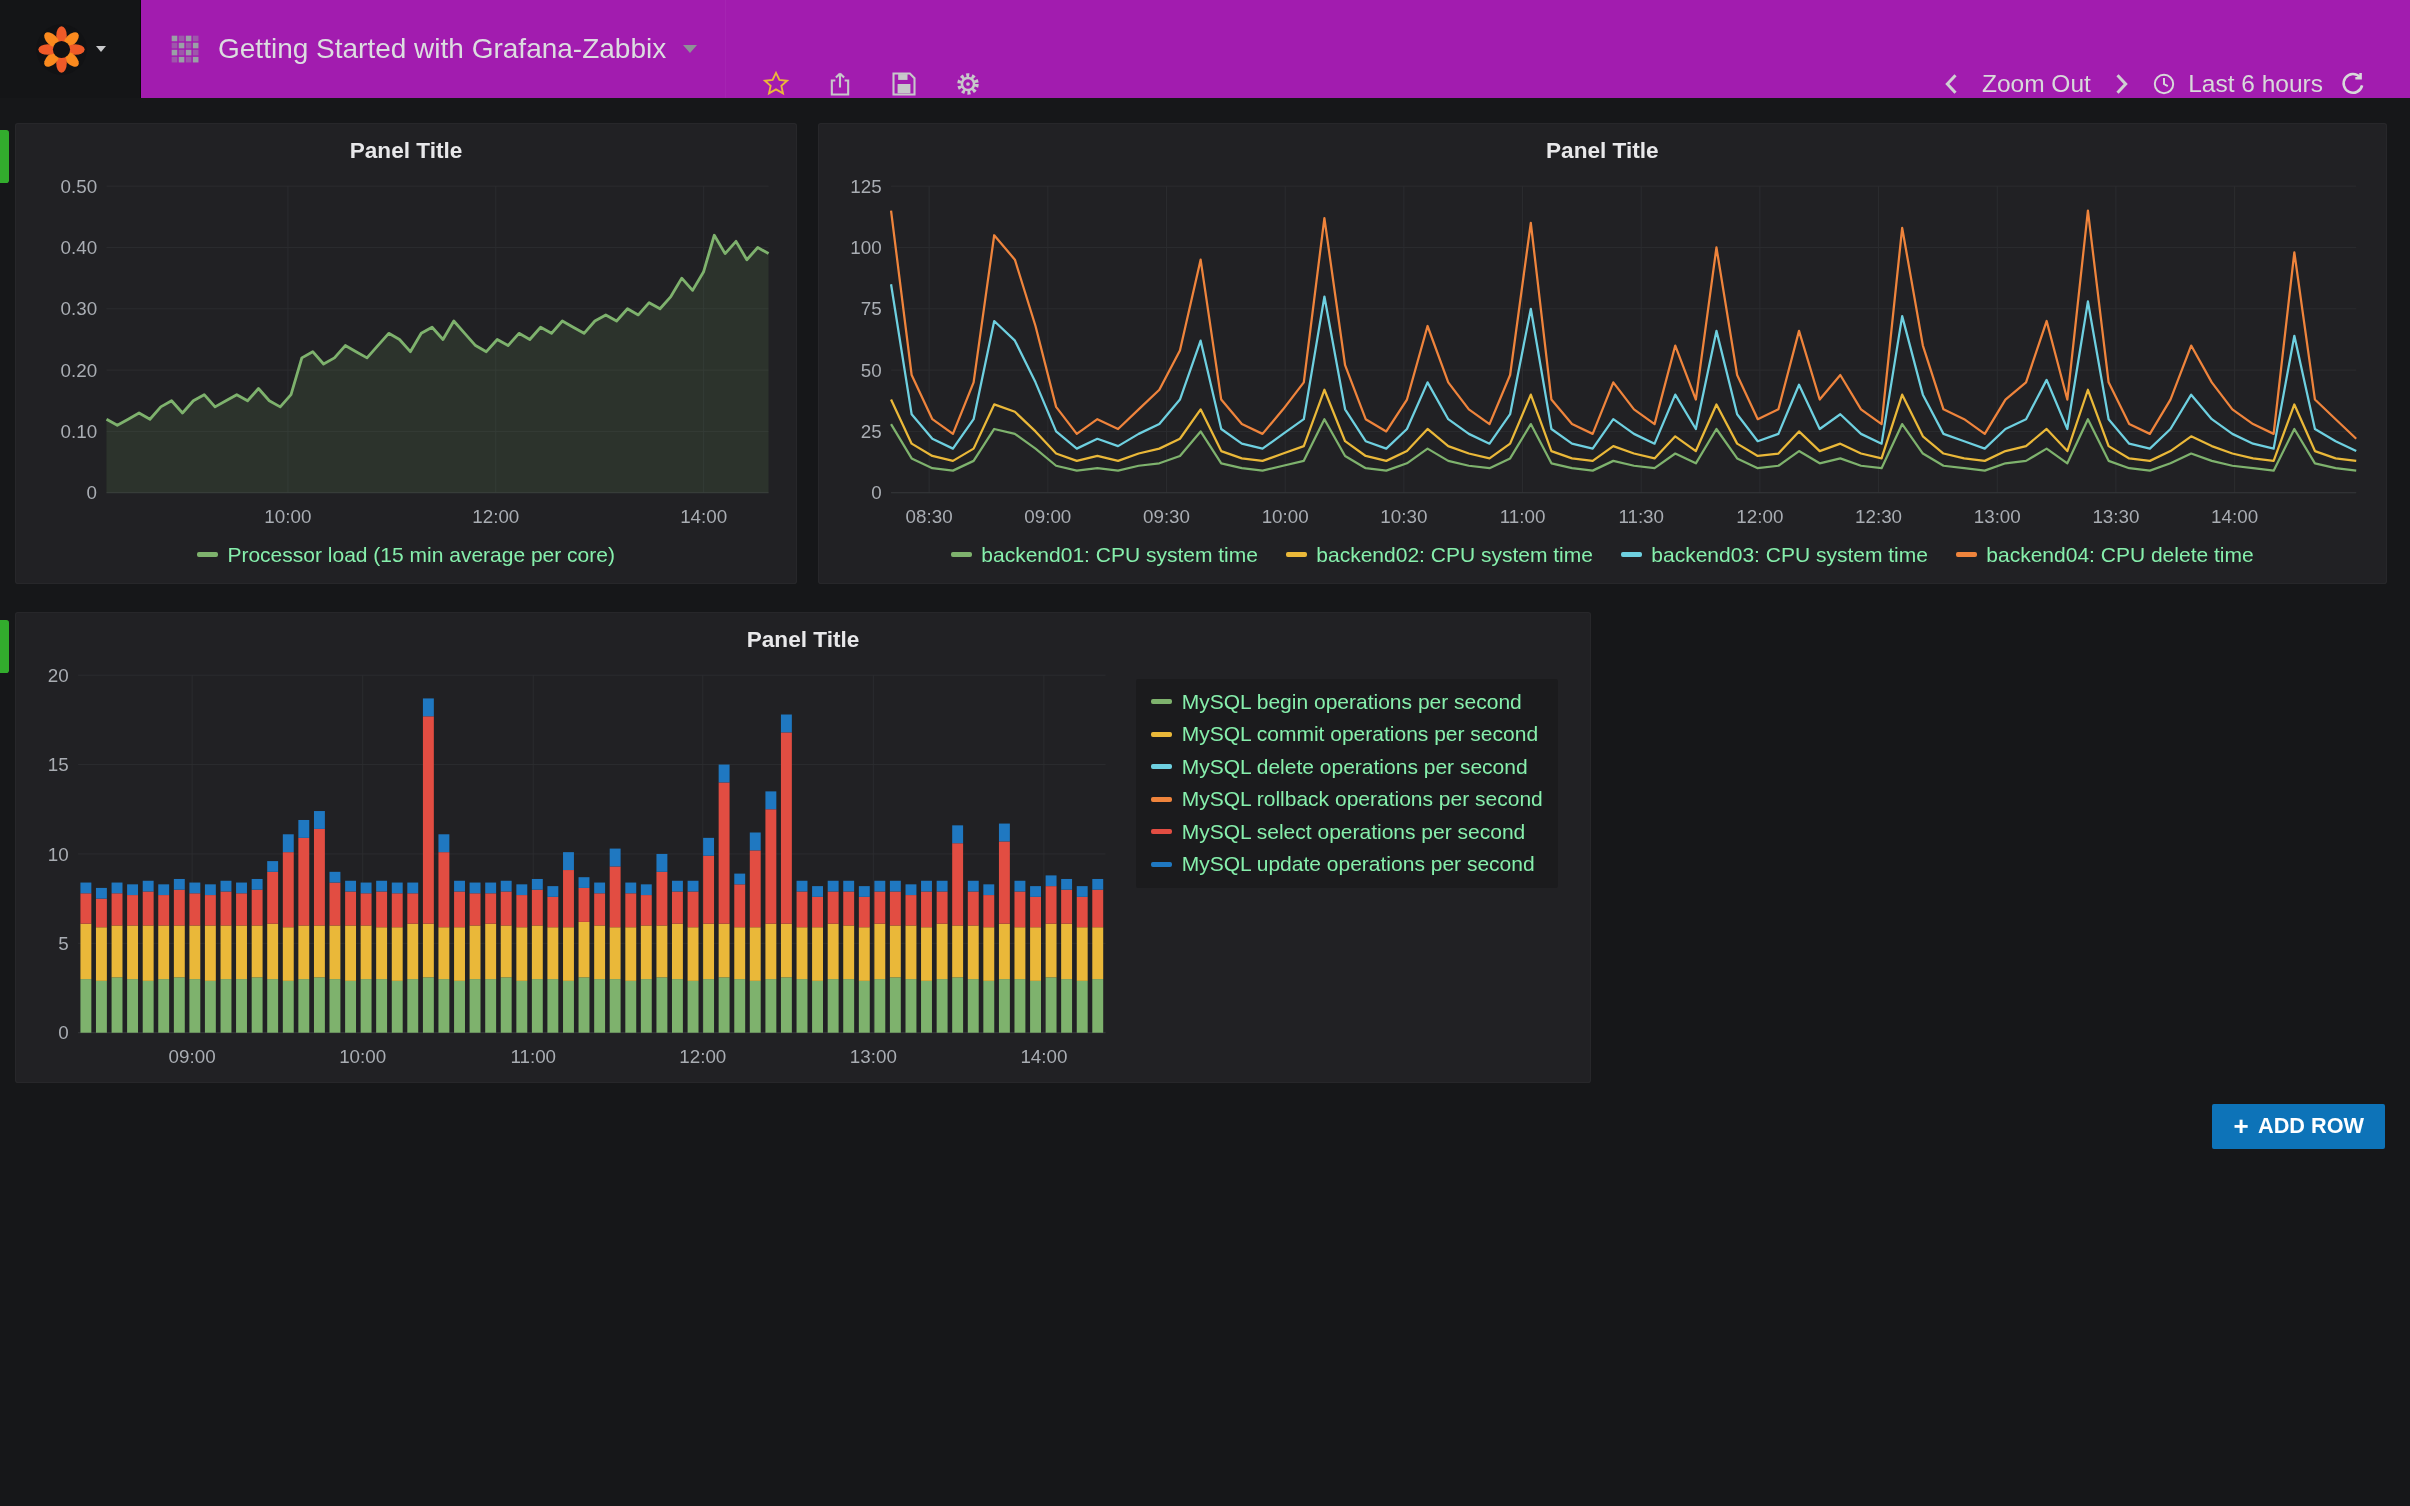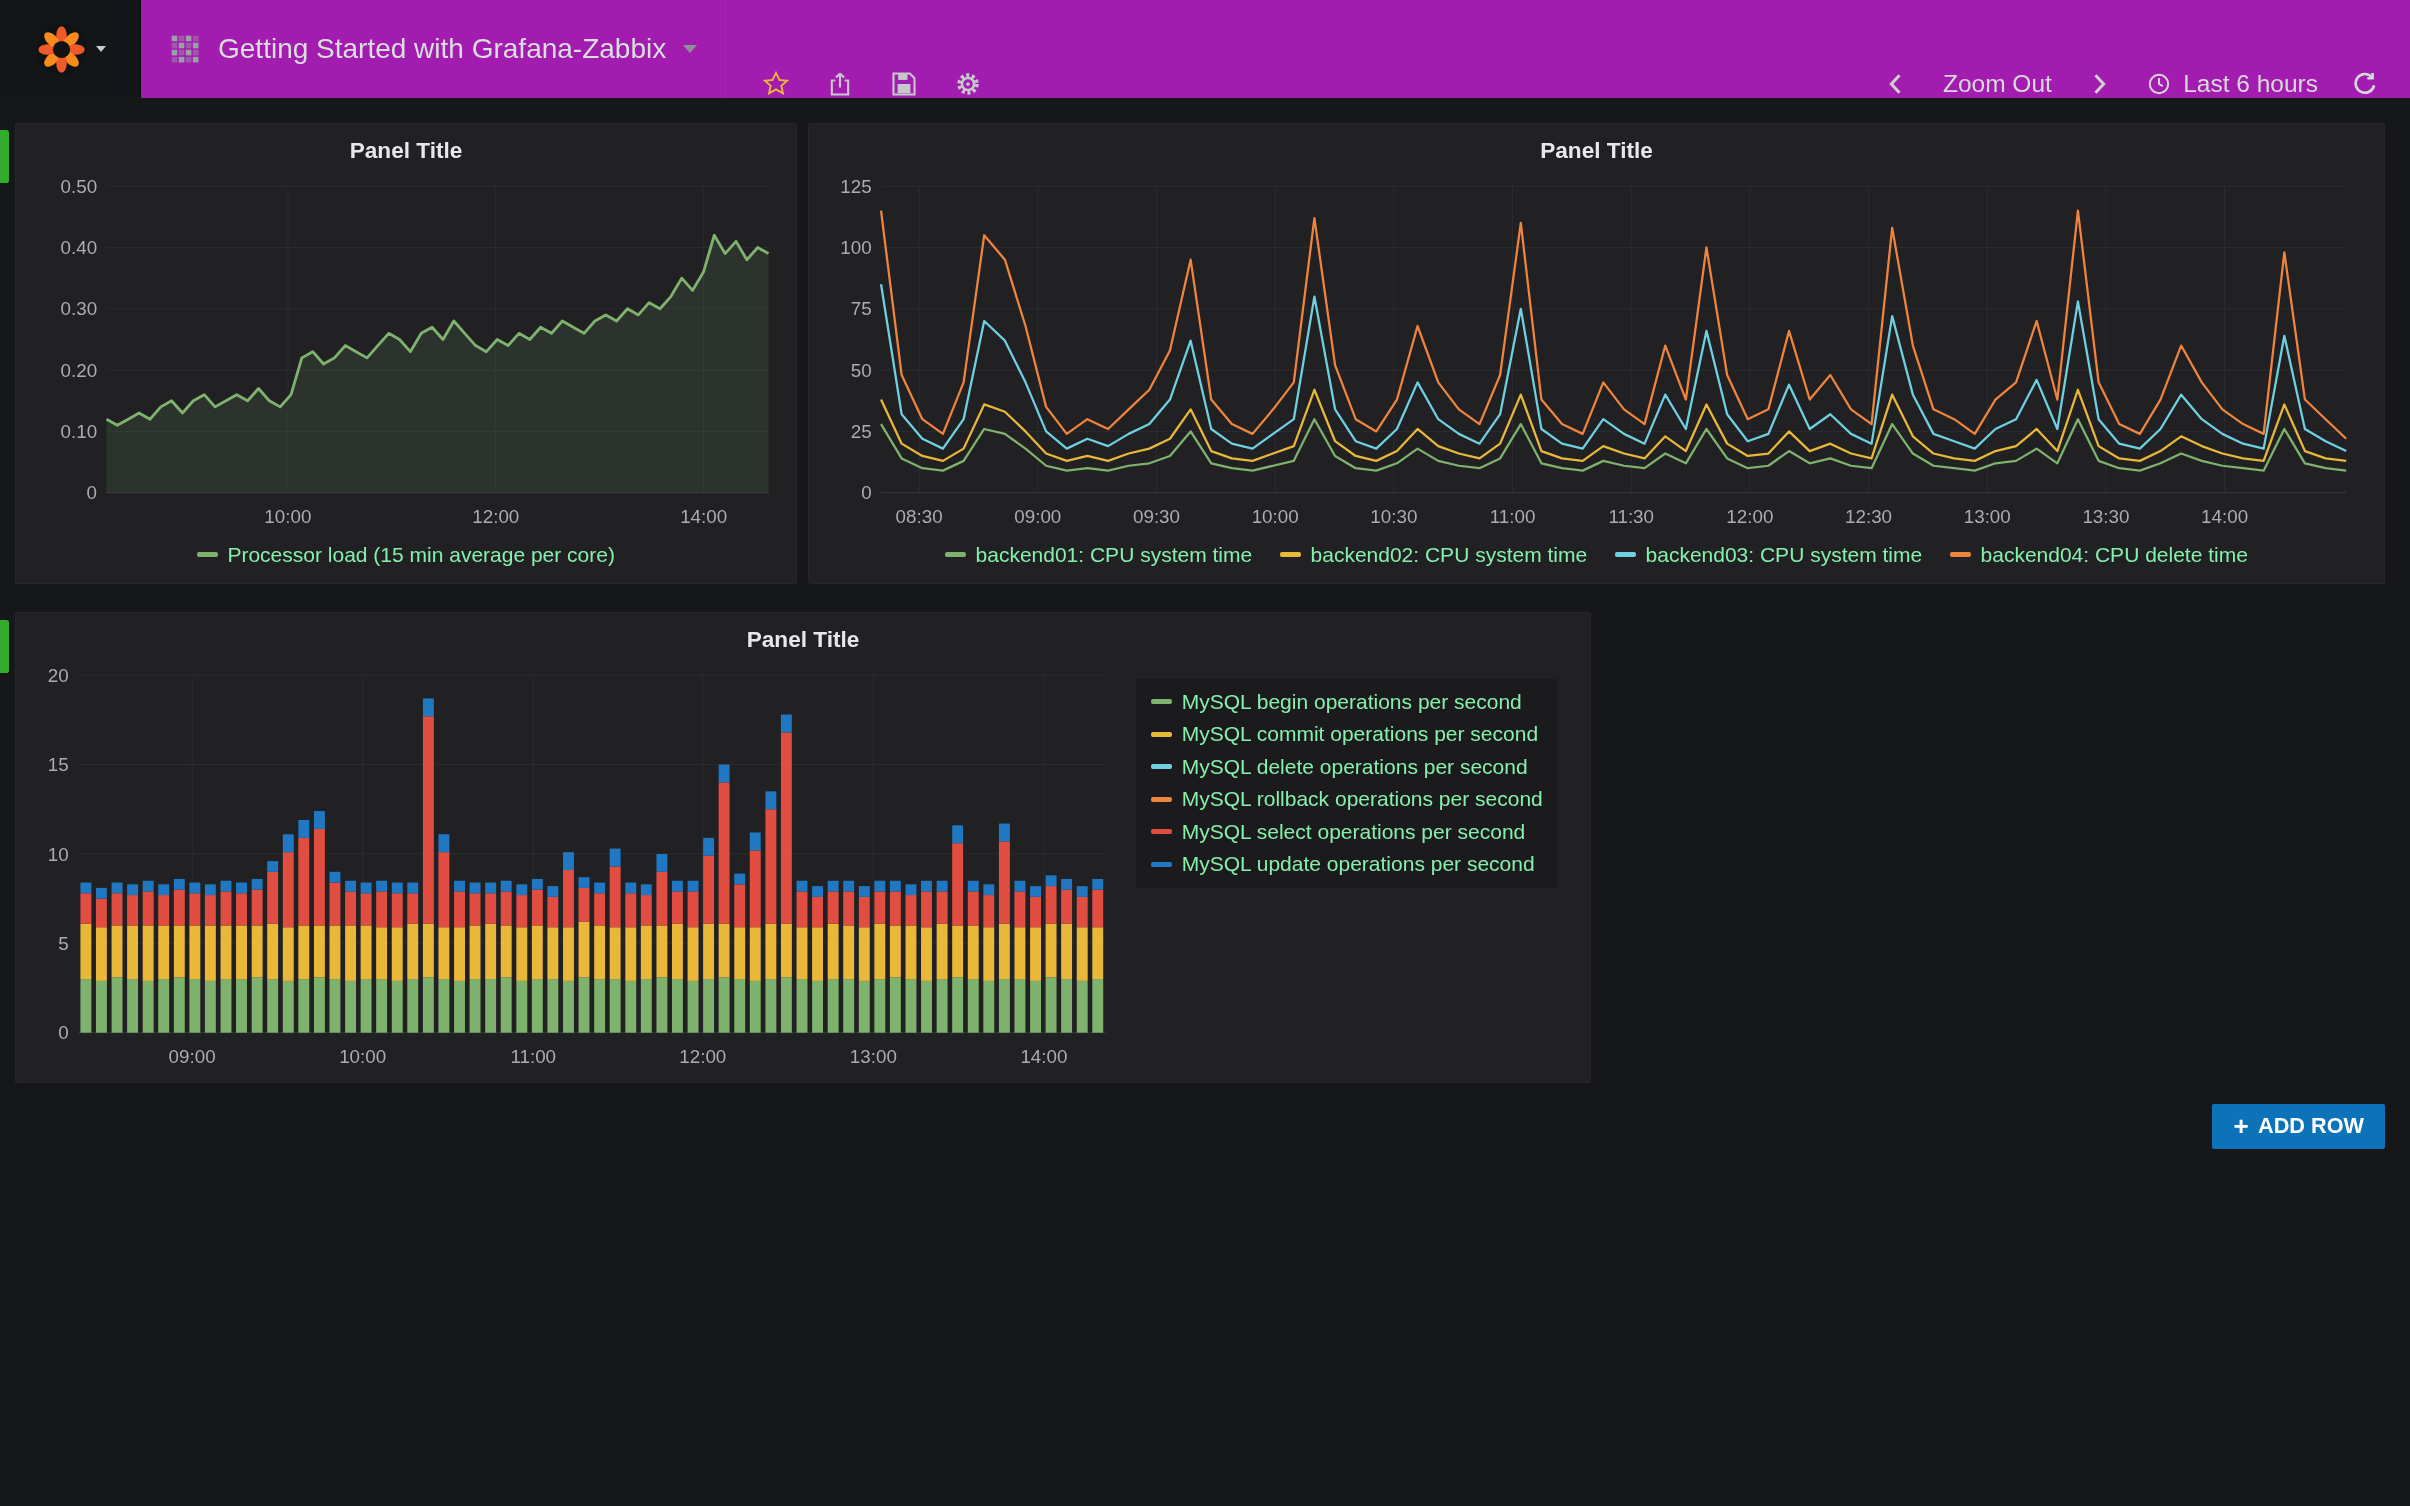--- a/index.html
+++ b/index.html
@@ -8,26 +8,26 @@
 .navbar{display:flex;align-items:flex-end;height:98px;background:#a21caf}
 .logo-box{width:141px;height:98px;display:flex;align-items:center;justify-content:center;gap:7.5px;background:#141517;border-right:0.9px solid #0a0a0b;cursor:pointer}
 .caret{width:0;height:0;border-left:7.5px solid transparent;border-right:7.5px solid transparent;border-top:8.5px solid #8e9196;display:inline-block}
 .caret-sm{border-left-width:5.6px;border-right-width:5.6px;border-top-width:6.6px;border-top-color:#c9cacc}
 .dash-picker{display:flex;align-items:center;gap:17px;height:98px;padding:0 28px;cursor:pointer;border-right:0.9px solid rgba(255,255,255,0.04)}
 .dash-title{font-size:28px;color:#dcdde0;white-space:nowrap}
 .grid-icon{width:32px;height:32px}
 .nav-actions{display:flex;align-items:center;gap:36px;padding:0 9.4px 0 36px}
 .icon-btn,.text-btn,.time-btn{background:none;border:none;cursor:pointer;color:#d8d9da;display:flex;align-items:center;font-family:inherit}
 .icon-btn svg{width:28px;height:28px}
-.nav-right{margin-left:auto;display:flex;align-items:center;gap:33px;padding-right:32px}
+.nav-right{margin-left:auto;display:flex;align-items:center;gap:16px;padding-right:44px}
 .text-btn{font-size:24.5px}
 .time-btn{gap:11.3px;font-size:24.5px}
 .time-btn svg{width:26px;height:26px}
 main{margin-top:24.5px}
-.row{display:flex;gap:11px;margin:0 26px 0 15px}
+.row{display:flex;gap:21px;margin:0 26px 0 15px}
 .row2{margin-top:28px}
 .panel{background:#212124;border:0.9px solid rgba(255,255,255,0.03);border-radius:2.8px;padding:0 11.3px 7.5px}
 .row1 .panel{height:461px}
 .row2 .panel{height:471px}
 .panel.p1{width:782px}
 .panel.grow{flex:1}
 .panel.p3{width:1576px}
 .panel-title{height:49px;line-height:53px;text-align:center;font-size:22.6px;font-weight:700;color:#e8e8ea;cursor:pointer}
 .chart{display:block}
 svg text{font-family:"Liberation Sans",sans-serif}

